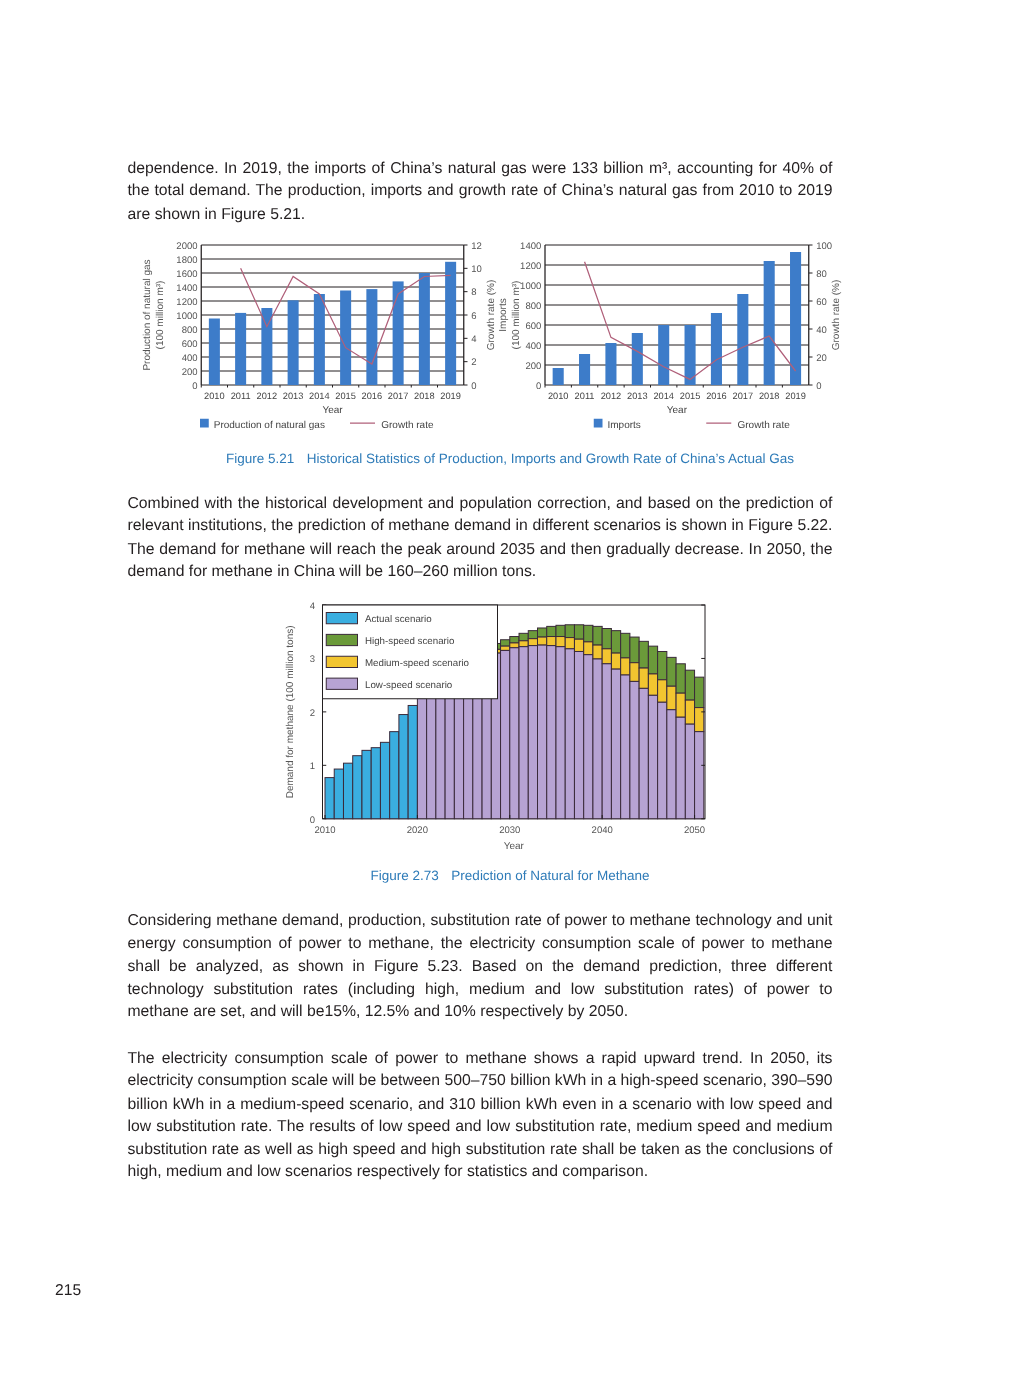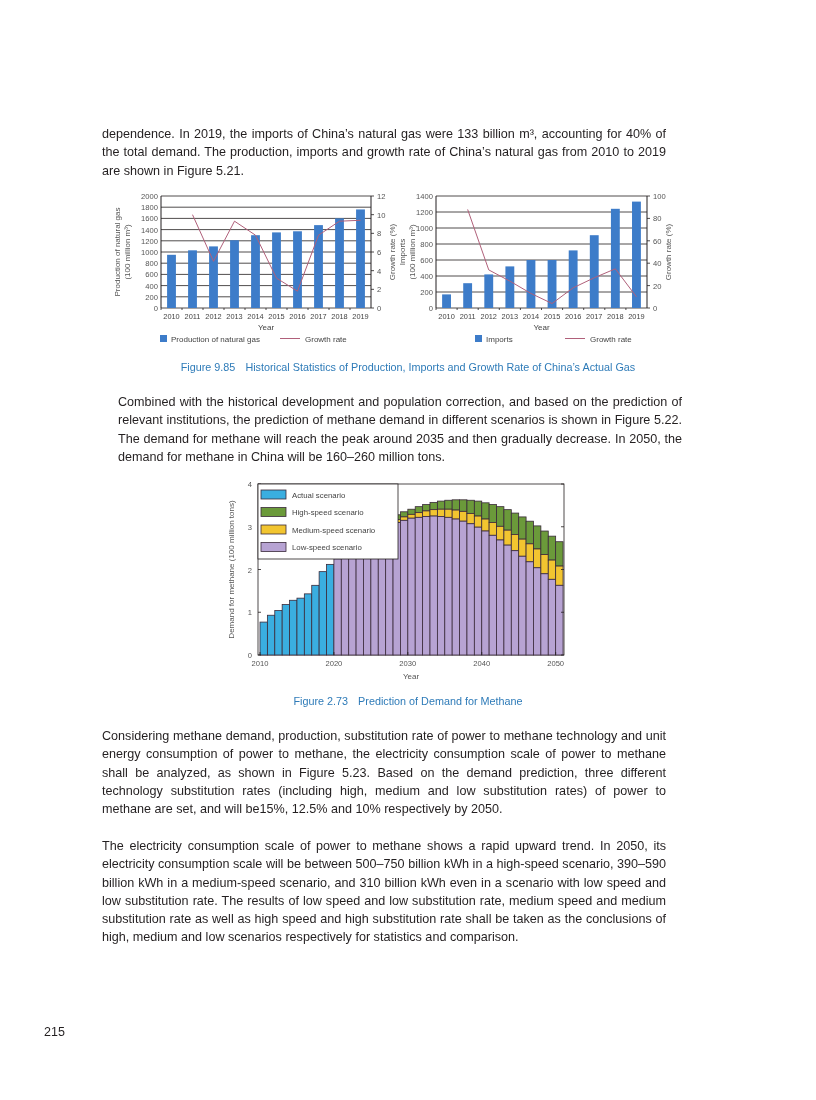--- a/index.html
+++ b/index.html
@@ -163,24 +163,24 @@
     <text x="0" y="0" font-size="8" fill="#555" text-anchor="middle" transform="translate(20,64) rotate(-90)">(100 million m³)</text>
     <text x="0" y="0" font-size="8" fill="#555" text-anchor="middle" transform="translate(276,64) rotate(-90)">Growth rate (%)</text>
     <text x="146.5" y="142" font-size="8" fill="#444" text-anchor="middle">Year</text>
     <rect x="80" y="147" width="7" height="7" fill="#3d7cc9"></rect>
     <text x="91" y="154" font-size="8" fill="#444">Imports</text>
     <line x1="170" x2="190" y1="150.5" y2="150.5" stroke="#b0607a" stroke-width="1"></line>
     <text x="195" y="154" font-size="8" fill="#444">Growth rate</text>
   </svg>
 
 <div class="caption" style="top:361px;">
-  <span class="num">Figure 9.85</span><span>Historical Statistics of Production, Imports and Growth Rate of China’s Actual Gas</span>
+  <span class="num">Figure 5.21</span><span>Historical Statistics of Production, Imports and Growth Rate of China’s Actual Gas</span>
 </div>
 
-<p class="para" style="top:393px;margin-left:16px;">Combined with the historical development and population correction, and based on the prediction of relevant institutions, the prediction of methane demand in different scenarios is shown in Figure 5.22. The demand for methane will reach the peak around 2035 and then gradually decrease. In 2050, the demand for methane in China will be 160–260 million tons.</p>
+<p class="para" style="top:393px;">Combined with the historical development and population correction, and based on the prediction of relevant institutions, the prediction of methane demand in different scenarios is shown in Figure 5.22. The demand for methane will reach the peak around 2035 and then gradually decrease. In 2050, the demand for methane in China will be 160–260 million tons.</p>
 
 <svg class="chart" id="chart3" style="left:222px;top:477px;" width="360" height="212">
     <rect x="36" y="7" width="306" height="171" fill="#fff" stroke="#231f20" stroke-width="0.8"></rect>
     <rect x="38" y="145.08249999999998" width="7.391304347826087" height="32.91750000000002" fill="#3aaee0" stroke="#3a2a3a" stroke-width="0.8"></rect>
     <rect x="45.391304347826086" y="138.2425" width="7.391304347826087" height="39.75749999999999" fill="#3aaee0" stroke="#3a2a3a" stroke-width="0.8"></rect>
     <rect x="52.78260869565217" y="133.54" width="7.391304347826087" height="44.46000000000001" fill="#3aaee0" stroke="#3a2a3a" stroke-width="0.8"></rect>
     <rect x="60.17391304347826" y="127.555" width="7.391304347826087" height="50.44499999999999" fill="#3aaee0" stroke="#3a2a3a" stroke-width="0.8"></rect>
     <rect x="67.56521739130434" y="123.28" width="7.391304347826087" height="54.72" fill="#3aaee0" stroke="#3a2a3a" stroke-width="0.8"></rect>
     <rect x="74.95652173913042" y="121.1425" width="7.391304347826087" height="56.8575" fill="#3aaee0" stroke="#3a2a3a" stroke-width="0.8"></rect>
     <rect x="82.34782608695652" y="116.8675" width="7.391304347826087" height="61.13249999999999" fill="#3aaee0" stroke="#3a2a3a" stroke-width="0.8"></rect>
@@ -312,19 +312,19 @@
     <text x="70" y="20.5" font-size="7.8" fill="#444">Actual scenario</text>
     <rect x="39" y="30.5" width="25" height="9" fill="#6b9a3a" stroke="#3a2a3a" stroke-width="0.8"></rect>
     <text x="70" y="38" font-size="7.8" fill="#444">High-speed scenario</text>
     <rect x="39" y="48" width="25" height="9" fill="#f2c530" stroke="#3a2a3a" stroke-width="0.8"></rect>
     <text x="70" y="55.5" font-size="7.8" fill="#444">Medium-speed scenario</text>
     <rect x="39" y="65.5" width="25" height="9" fill="#b7a3d3" stroke="#3a2a3a" stroke-width="0.8"></rect>
     <text x="70" y="73" font-size="7.8" fill="#444">Low-speed scenario</text>
   </svg>
 
 <div class="caption" style="top:695px;">
-  <span class="num">Figure 2.73</span><span>Prediction of Demand for Methane</span>
+  <span class="num">Figure 2.73</span><span>Prediction of Natural for Methane</span>
 </div>
 
 <p class="para" style="top:727px;">Considering methane demand, production, substitution rate of power to methane technology and unit energy consumption of power to methane, the electricity consumption scale of power to methane shall be analyzed, as shown in Figure 5.23. Based on the demand prediction, three different technology substitution rates (including high, medium and low substitution rates) of power to methane are set, and will be15%, 12.5% and 10% respectively by 2050.</p>
 <p class="para" style="top:837px;">The electricity consumption scale of power to methane shows a rapid upward trend. In 2050, its electricity consumption scale will be between 500–750 billion kWh in a high-speed scenario, 390–590 billion kWh in a medium-speed scenario, and 310 billion kWh even in a scenario with low speed and low substitution rate. The results of low speed and low substitution rate, medium speed and medium substitution rate as well as high speed and high substitution rate shall be taken as the conclusions of high, medium and low scenarios respectively for statistics and comparison.</p>
 
 <div class="page-num">215</div>
 
 </body></html>

